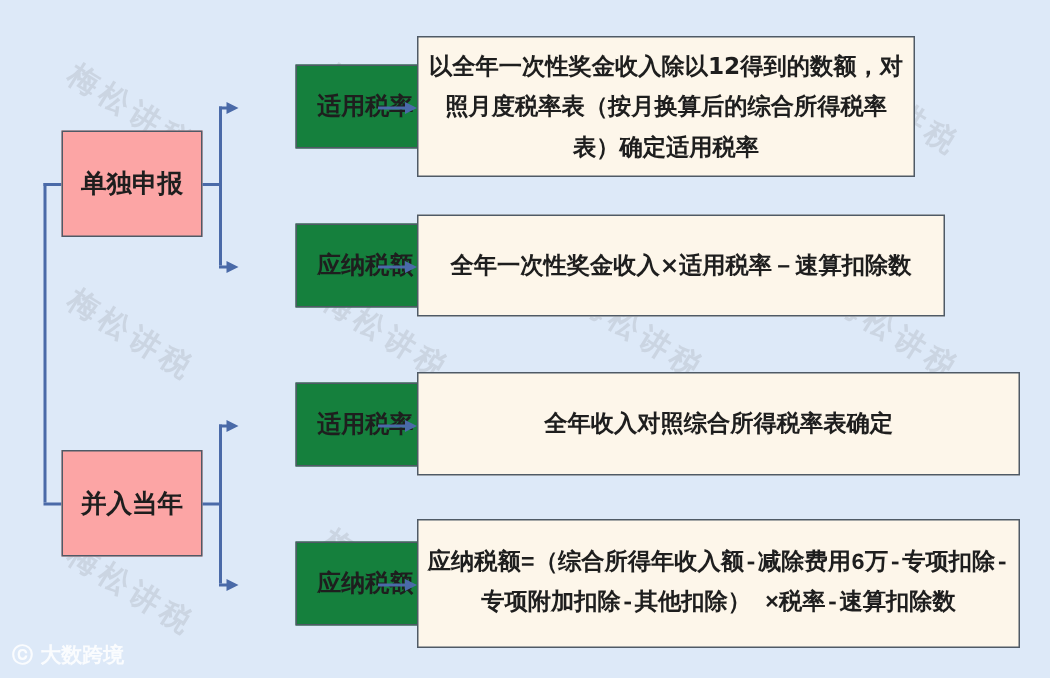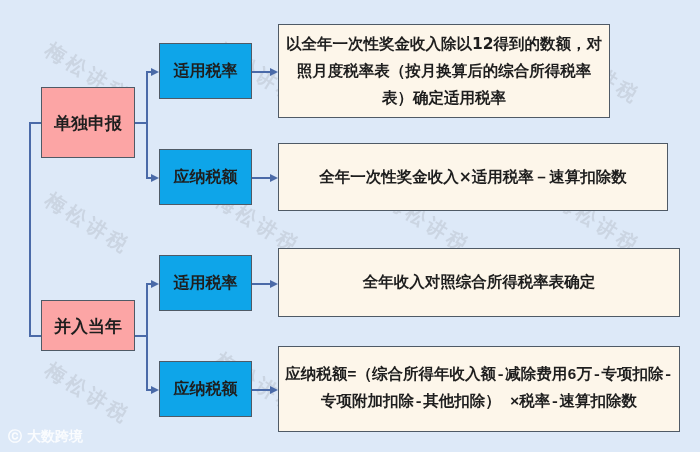--- a/index.html
+++ b/index.html
@@ -2,21 +2,21 @@
 <html><head>
 <meta charset="utf-8">
 <style>
   html,body{margin:0;padding:0;}
   body{width:700px;height:452px;overflow:hidden;background:#dde9f8;position:relative;
        font-family:"DejaVu Sans","Liberation Sans",sans-serif;}
   .box{position:absolute;box-sizing:border-box;border:1.5px solid #4f5a66;
        display:flex;align-items:center;justify-content:center;text-align:center;
        color:#1e1e1e;font-weight:bold;}
   .l1{background:#fca5a5;font-size:17px;line-height:26px;}
-  .l2{background:#0ea5e9;font-size:16px;}
+  .l2{background:#15803d;font-size:16px;margin-left:38px;}
   .l3{background:#fdf6ea;font-size:15.5px;line-height:27px;padding:0 6px;}
   .line{position:absolute;background:#4a6aa8;}
   .arrow{position:absolute;width:0;height:0;border-top:4px solid transparent;
          border-bottom:4px solid transparent;border-left:8px solid #4a6aa8;}
   .wm{position:absolute;color:rgba(120,120,130,0.18);font-size:20px;font-weight:bold;
       transform:rotate(32deg);letter-spacing:4px;pointer-events:none;}
   .brand{position:absolute;left:8px;top:428px;color:rgba(255,255,255,0.85);
          font-size:14px;font-weight:bold;}
 </style>
 </head>
@@ -54,25 +54,25 @@
   <span>应纳税额</span>
 </div>
 <div class="line" style="left:252px;top:71px;width:18px;height:1.5px;"></div>
 <div class="arrow" style="left:270px;top:68px;"></div>
 <div class="line" style="left:252px;top:177px;width:18px;height:1.5px;"></div>
 <div class="arrow" style="left:270px;top:174px;"></div>
 
 <div class="box l3" style="left:278px;top:24px;width:332px;height:94px;">
   <span>以全年一次性奖金收入除以12得到的数额，对照月度税率表（按月换算后的综合所得税率表）确定适用税率</span>
 </div>
-<div class="box l3" style="left:278px;top:143px;width:390px;height:68px;">
+<div class="box l3" style="left:278px;top:143px;width:352px;height:68px;">
   <span>全年一次性奖金收入×适用税率－速算扣除数</span>
 </div>
 
-<div class="box l1" style="left:41px;top:300px;width:94px;height:51px;flex-direction:column;">
+<div class="box l1" style="left:41px;top:300px;width:94px;height:71px;flex-direction:column;">
   <span>并入当年</span>
 </div>
 <div class="line" style="left:135px;top:335px;width:12px;height:1.5px;"></div>
 <div class="line" style="left:146px;top:283px;width:1.5px;height:106px;"></div>
 <div class="line" style="left:146px;top:283px;width:6px;height:1.5px;"></div>
 <div class="arrow" style="left:151px;top:280px;"></div>
 <div class="line" style="left:146px;top:389px;width:6px;height:1.5px;"></div>
 <div class="arrow" style="left:151px;top:386px;"></div>
 
 <div class="box l2" style="left:159px;top:255px;width:93px;height:56px;">

